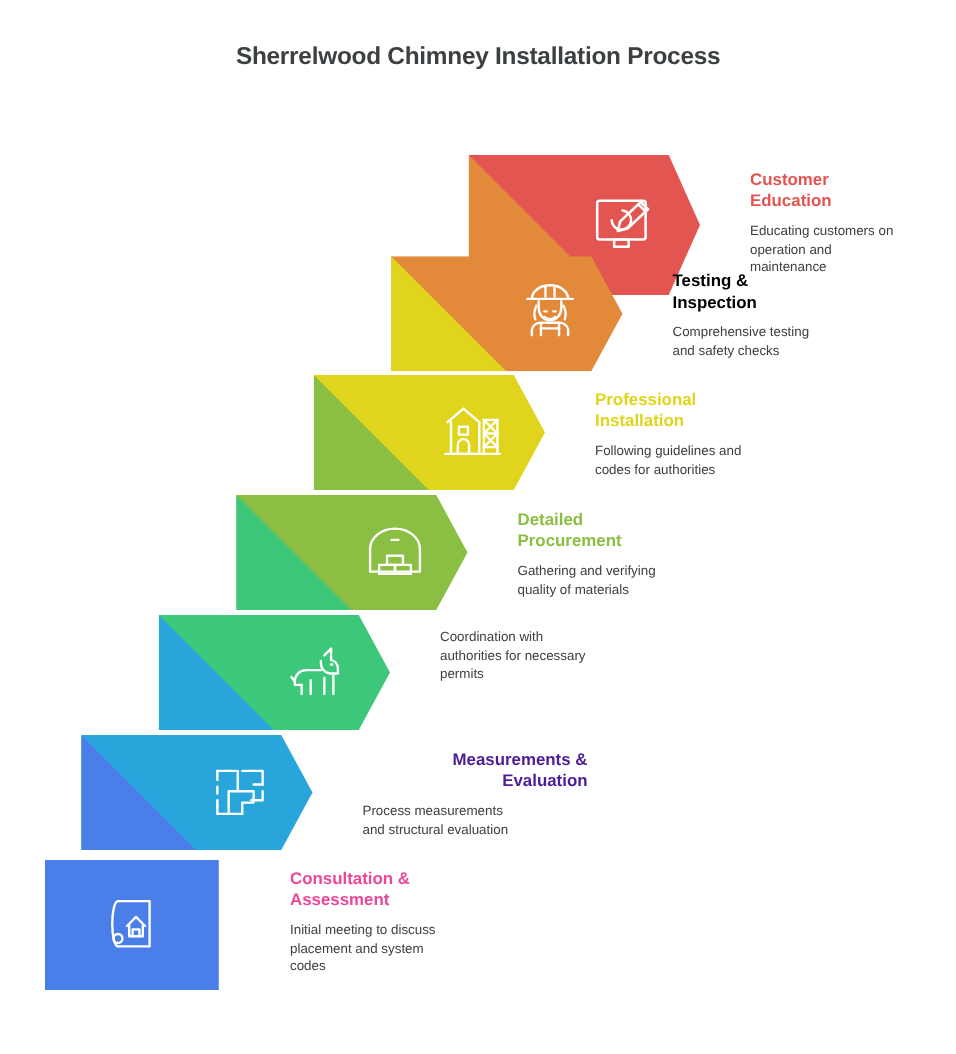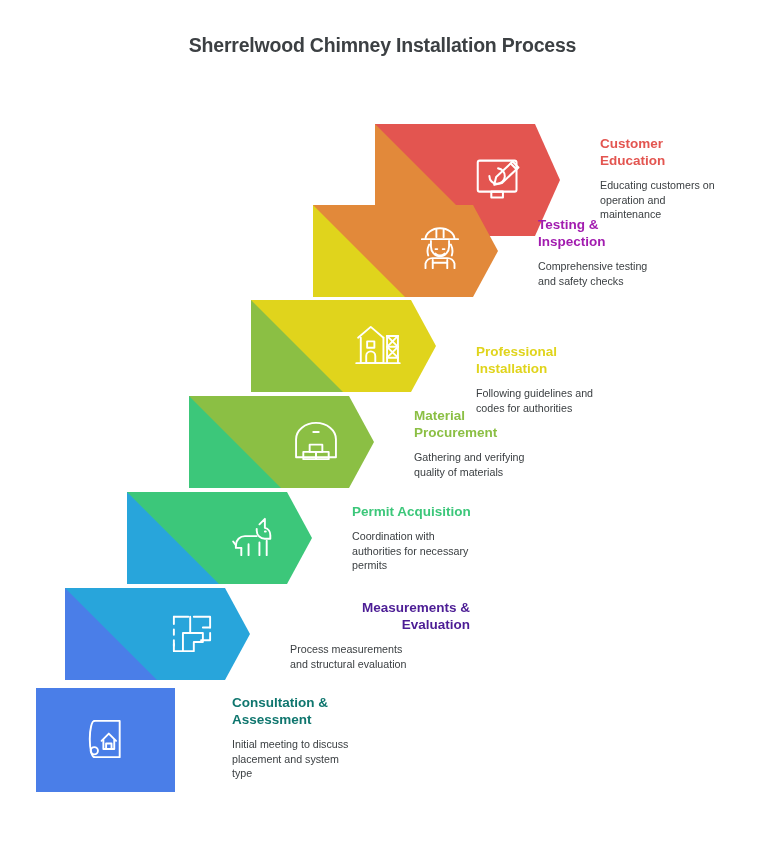--- a/index.html
+++ b/index.html
@@ -99,21 +99,21 @@
       <path d="M28 9 v9 M36 9 v9"></path>
       <path d="M22 22 v6 a10 11 0 0 0 20 0 v-6"></path>
       <path d="M27 31 h2 M35 31 h2"></path>
       <path d="M27 36 q5 4 10 0"></path>
       <path d="M20 26 q-3 6 -1 12 M44 26 q3 6 1 12"></path>
       <path d="M16 52 v-5 a8 8 0 0 1 8 -6 h16 a8 8 0 0 1 8 6 v5"></path>
       <path d="M24 52 v-9 M40 52 v-9"></path>
       <path d="M24 46 h16"></path>
     </svg>
     <div class="step-text" style="left:225px; top:11px; width:180px;">
-      <div class="step-heading" style="color:#a21caf;">Testing &amp;
+      <div class="step-heading" style="color:#000000;">Testing &amp;
 Inspection</div>
       <div class="step-desc">Comprehensive testing
 and safety checks</div>
     </div>
   </div>
 
   <div class="step" style="left:251px; top:300px; width:190px; height:92px;">
     <svg class="step-shape" width="190" height="92" viewBox="0 0 190 92">
       <polygon points="0,0 160,0 185,46 160,92 0,92" fill="#e0d41c"></polygon>
       <polygon points="0,0 0,92 92,92" fill="#8bbf44"></polygon>
@@ -122,61 +122,60 @@
       <path d="M10 24 L24 12 L38 24"></path>
       <path d="M13 24 v28 h25 v-28"></path>
       <rect x="20" y="28" width="8" height="7"></rect>
       <path d="M19 52 v-8 a5 5 0 0 1 10 0 v8"></path>
       <path d="M42 22 v30 M54 22 v30"></path>
       <path d="M42 22 h12 M42 34 h12 M42 46 h12"></path>
       <path d="M42 22 L54 34 M54 22 L42 34 M42 34 L54 46 M54 34 L42 46"></path>
       <path d="M8 52 h48"></path>
     </svg>
     <div class="step-text" style="left:225px; top:11px; width:180px;">
-      <div class="step-heading" style="color:#e0d41c;margin-top:32px;">Professional
+      <div class="step-heading" style="color:#e0d41c;">Professional
 Installation</div>
       <div class="step-desc">Following guidelines and
 codes for authorities</div>
     </div>
   </div>
 
   <div class="step" style="left:189px; top:396px; width:190px; height:92px;">
     <svg class="step-shape" width="190" height="92" viewBox="0 0 190 92">
       <polygon points="0,0 160,0 185,46 160,92 0,92" fill="#8bbf44"></polygon>
       <polygon points="0,0 0,92 92,92" fill="#3cc77a"></polygon>
     </svg>
     <svg class="step-icon" style="left:98px; top:16px;" width="58" height="58" viewBox="0 0 64 64" fill="none" stroke="#ffffff" stroke-width="2.1" stroke-linecap="round" stroke-linejoin="round">
       <path d="M10 50 V30 a22 18 0 0 1 44 0 v20 z"></path>
       <path d="M29 22 h6"></path>
       <rect x="25" y="36" width="14" height="8"></rect>
       <rect x="18" y="44" width="14" height="8"></rect>
       <rect x="32" y="44" width="14" height="8"></rect>
     </svg>
     <div class="step-text" style="left:225px; top:11px; width:180px;">
-      <div class="step-heading" style="color:#8bbf44;">Material
+      <div class="step-heading" style="color:#8bbf44;">Detailed
 Procurement</div>
       <div class="step-desc">Gathering and verifying
 quality of materials</div>
     </div>
   </div>
 
   <div class="step" style="left:127px; top:492px; width:190px; height:92px;">
     <svg class="step-shape" width="190" height="92" viewBox="0 0 190 92">
       <polygon points="0,0 160,0 185,46 160,92 0,92" fill="#3cc77a"></polygon>
       <polygon points="0,0 0,92 92,92" fill="#28a5db"></polygon>
     </svg>
     <svg class="step-icon" style="left:98px; top:16px;" width="58" height="58" viewBox="0 0 64 64" fill="none" stroke="#ffffff" stroke-width="2.1" stroke-linecap="round" stroke-linejoin="round">
       <path d="M38 18 l6 -6 v10 a8 8 0 0 1 6 8 v4 h-6 a9 9 0 0 1 -9 -9 v-2"></path>
       <path d="M44 26 h1"></path>
       <path d="M35 31 h-13 a10 10 0 0 0 -10 10 v3 h6"></path>
       <path d="M18 44 v8 M26 40 v12 M38 38 v14 M46 36 v16"></path>
       <path d="M12 41 l-3 -4"></path>
     </svg>
     <div class="step-text" style="left:225px; top:11px; width:180px;">
-      <div class="step-heading" style="color:#3cc77a;">Permit Acquisition</div>
       <div class="step-desc">Coordination with
 authorities for necessary
 permits</div>
     </div>
   </div>
 
   <div class="step" style="left:65px; top:588px; width:190px; height:92px;">
     <svg class="step-shape" width="190" height="92" viewBox="0 0 190 92">
       <polygon points="0,0 160,0 185,46 160,92 0,92" fill="#28a5db"></polygon>
       <polygon points="0,0 0,92 92,92" fill="#4a7ee8"></polygon>
@@ -202,21 +201,21 @@
     </svg>
     <svg class="step-icon" style="left:42px; top:22px;" width="58" height="58" viewBox="0 0 64 64" fill="none" stroke="#ffffff" stroke-width="2.1" stroke-linecap="round" stroke-linejoin="round">
       <path d="M18 12 h28 v40 h-28"></path>
       <path d="M18 12 a5 20 0 0 0 0 40"></path>
       <circle cx="18" cy="45" r="4"></circle>
       <path d="M26 34 L34 26 L42 34"></path>
       <path d="M28 33 v10 h12 v-10"></path>
       <path d="M31 43 v-6 h6 v6"></path>
     </svg>
     <div class="step-text" style="left:196px; top:6px; width:180px;">
-      <div class="step-heading" style="color:#0f766e;">Consultation &amp;
+      <div class="step-heading" style="color:#ec4899;">Consultation &amp;
 Assessment</div>
       <div class="step-desc">Initial meeting to discuss
 placement and system
-type</div>
+codes</div>
     </div>
   </div>
 
 </div>
 
 </body></html>

